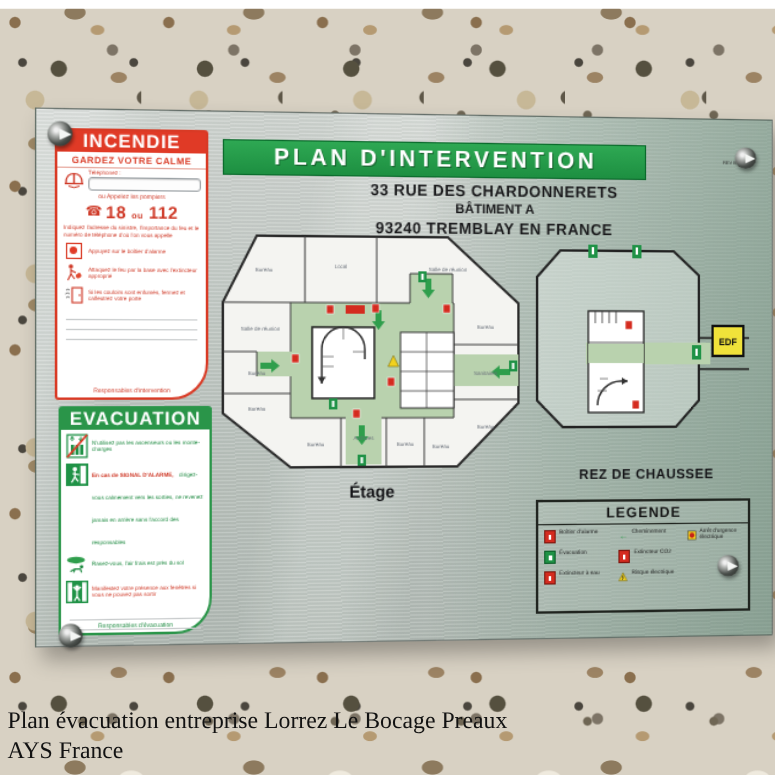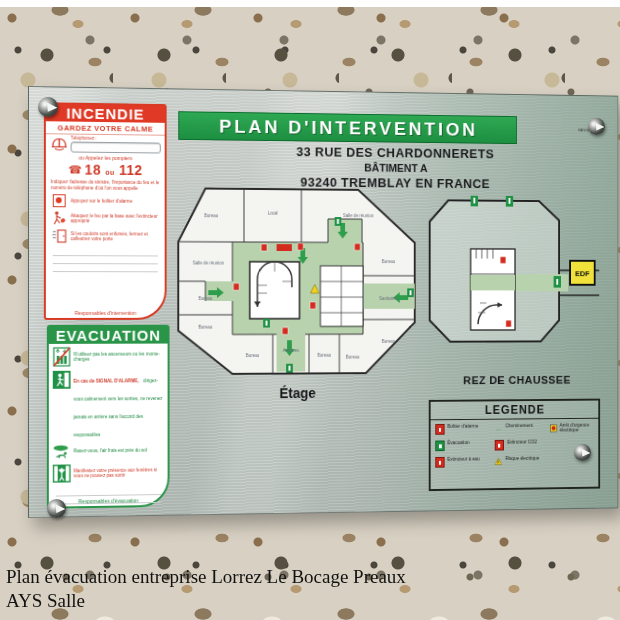--- a/index.html
+++ b/index.html
@@ -421,13 +421,13 @@
     <i></i>
   </div>
 <div class="screw s-bl">
     <i></i>
   </div>
 <div class="screw s-br">
     <i></i>
   </div>
 
 <div class="caption cap1">Plan évacuation entreprise Lorrez Le Bocage Preaux</div>
-<div class="caption cap2">AYS Salle</div>
+<div class="caption cap2">AYS France</div>
 
 </body></html>

